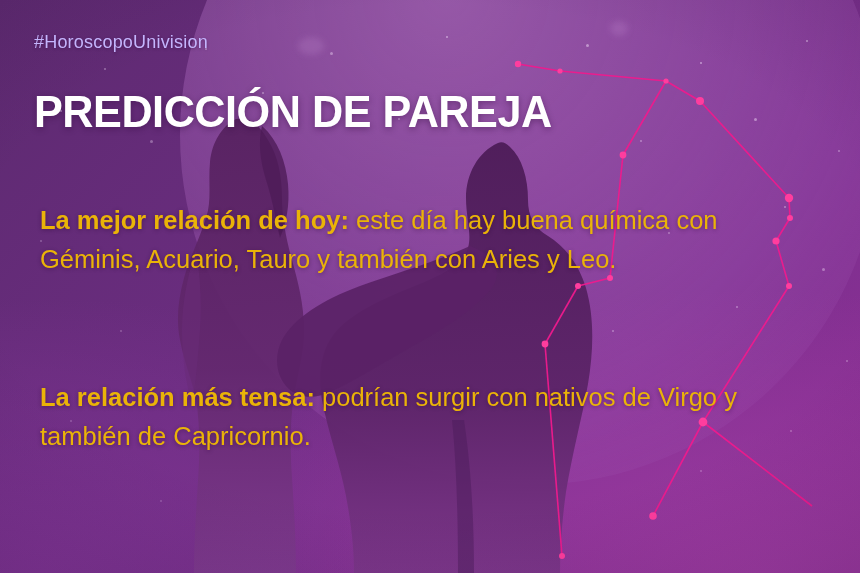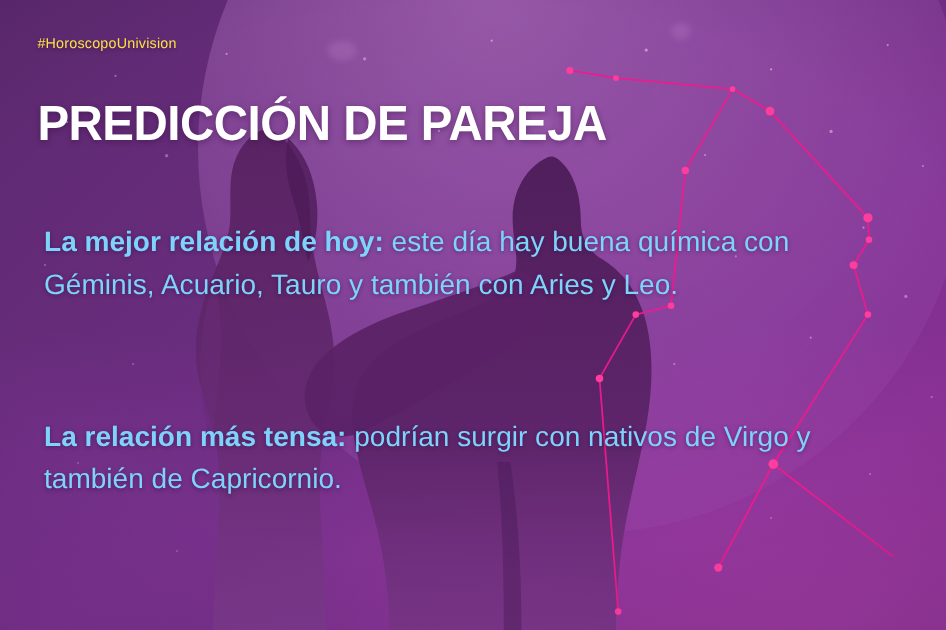--- a/index.html
+++ b/index.html
@@ -71,23 +71,23 @@
   
   .content {
     position: absolute;
     inset: 0;
     color: #ffffff;
   }
   .hashtag {
     position: absolute;
     left: 34px;
     top: 32px;
-    font-size: 13px;
+    font-size: 18px;
     letter-spacing: 0.2px;
-    color: #fde047;
+    color: #c4b5fd;
     font-weight: 400;
     text-shadow: 0 1px 3px rgba(50,10,60,0.45);
   }
   .title {
     position: absolute;
     left: 34px;
     top: 89px;
     font-size: 45px;
     line-height: 1.02;
     font-weight: 700;
@@ -97,21 +97,21 @@
     color: #ffffff;
     text-shadow: 0 2px 6px rgba(45,8,55,0.40);
   }
   .para {
     position: absolute;
     left: 40px;
     width: 730px;
     font-size: 25.5px;
     line-height: 39px;
     font-weight: 400;
-    color: #7dd3fc;
+    color: #eab308;
     text-shadow: 0 1px 4px rgba(45,8,55,0.45);
   }
   .para b { font-weight: 700; }
   #para-best { top: 201px; }
   #para-tense { top: 378px; }
 </style>
 </head>
 <body>
 
 <div id="card">

